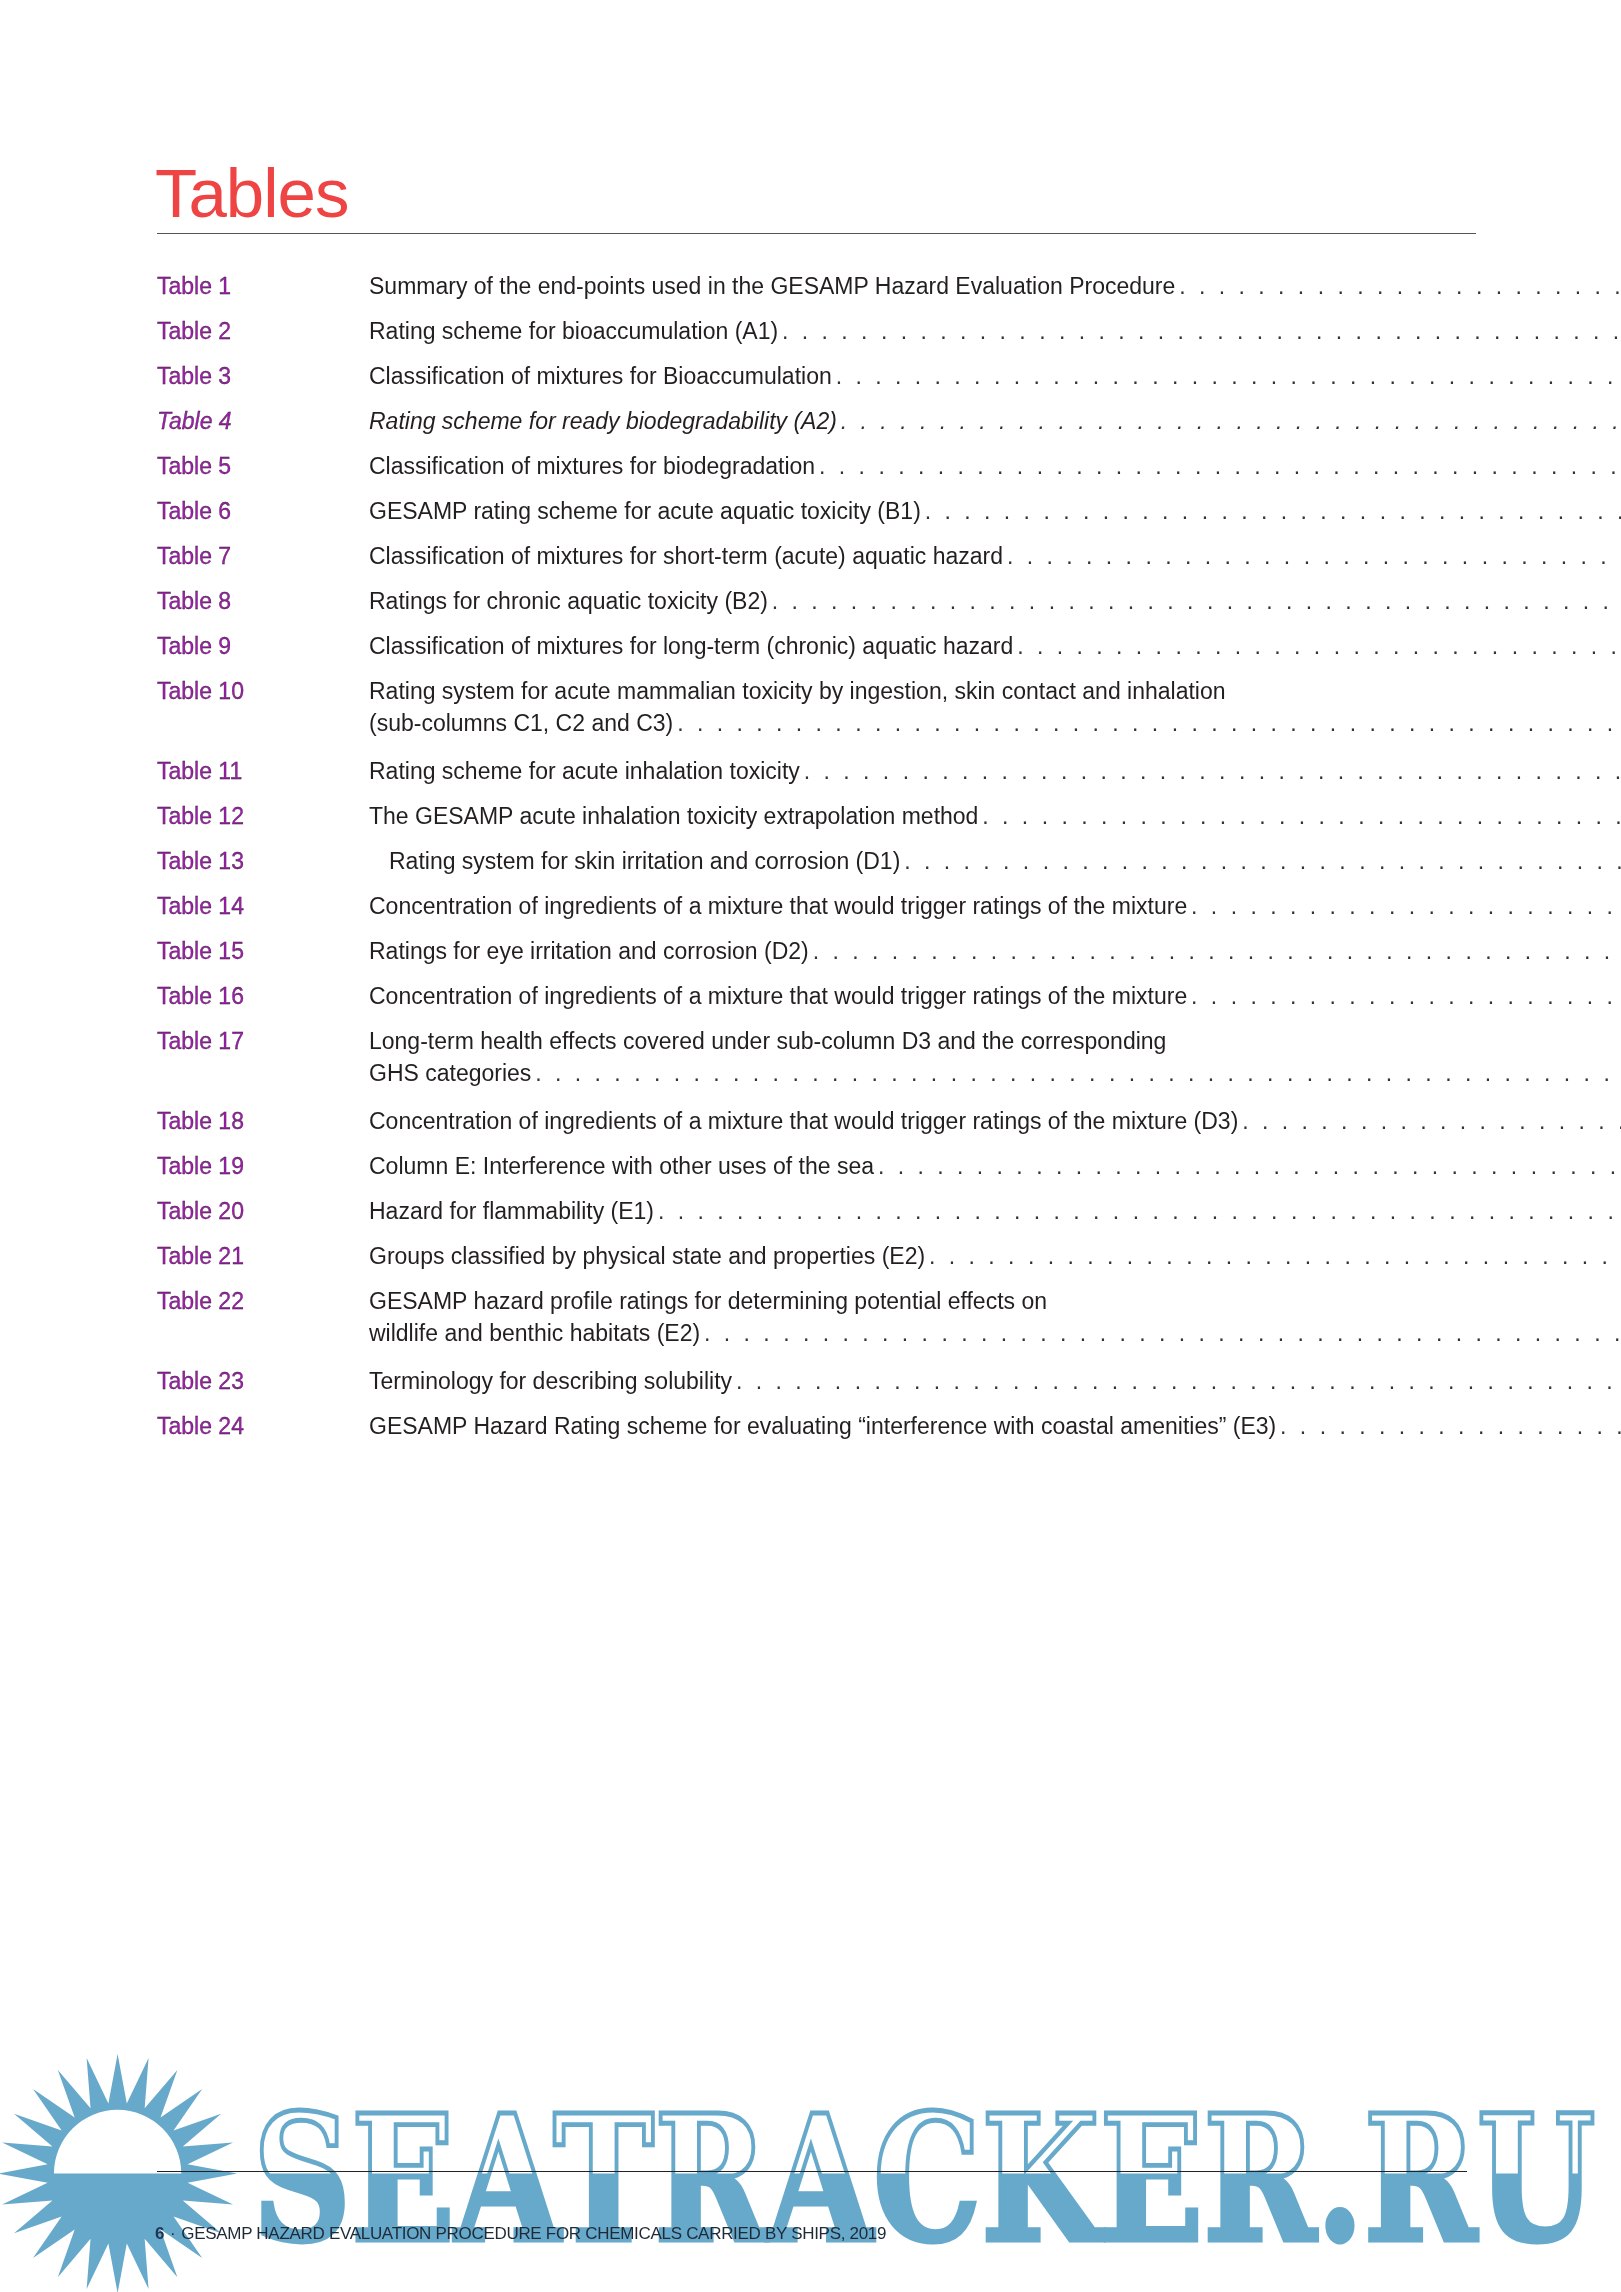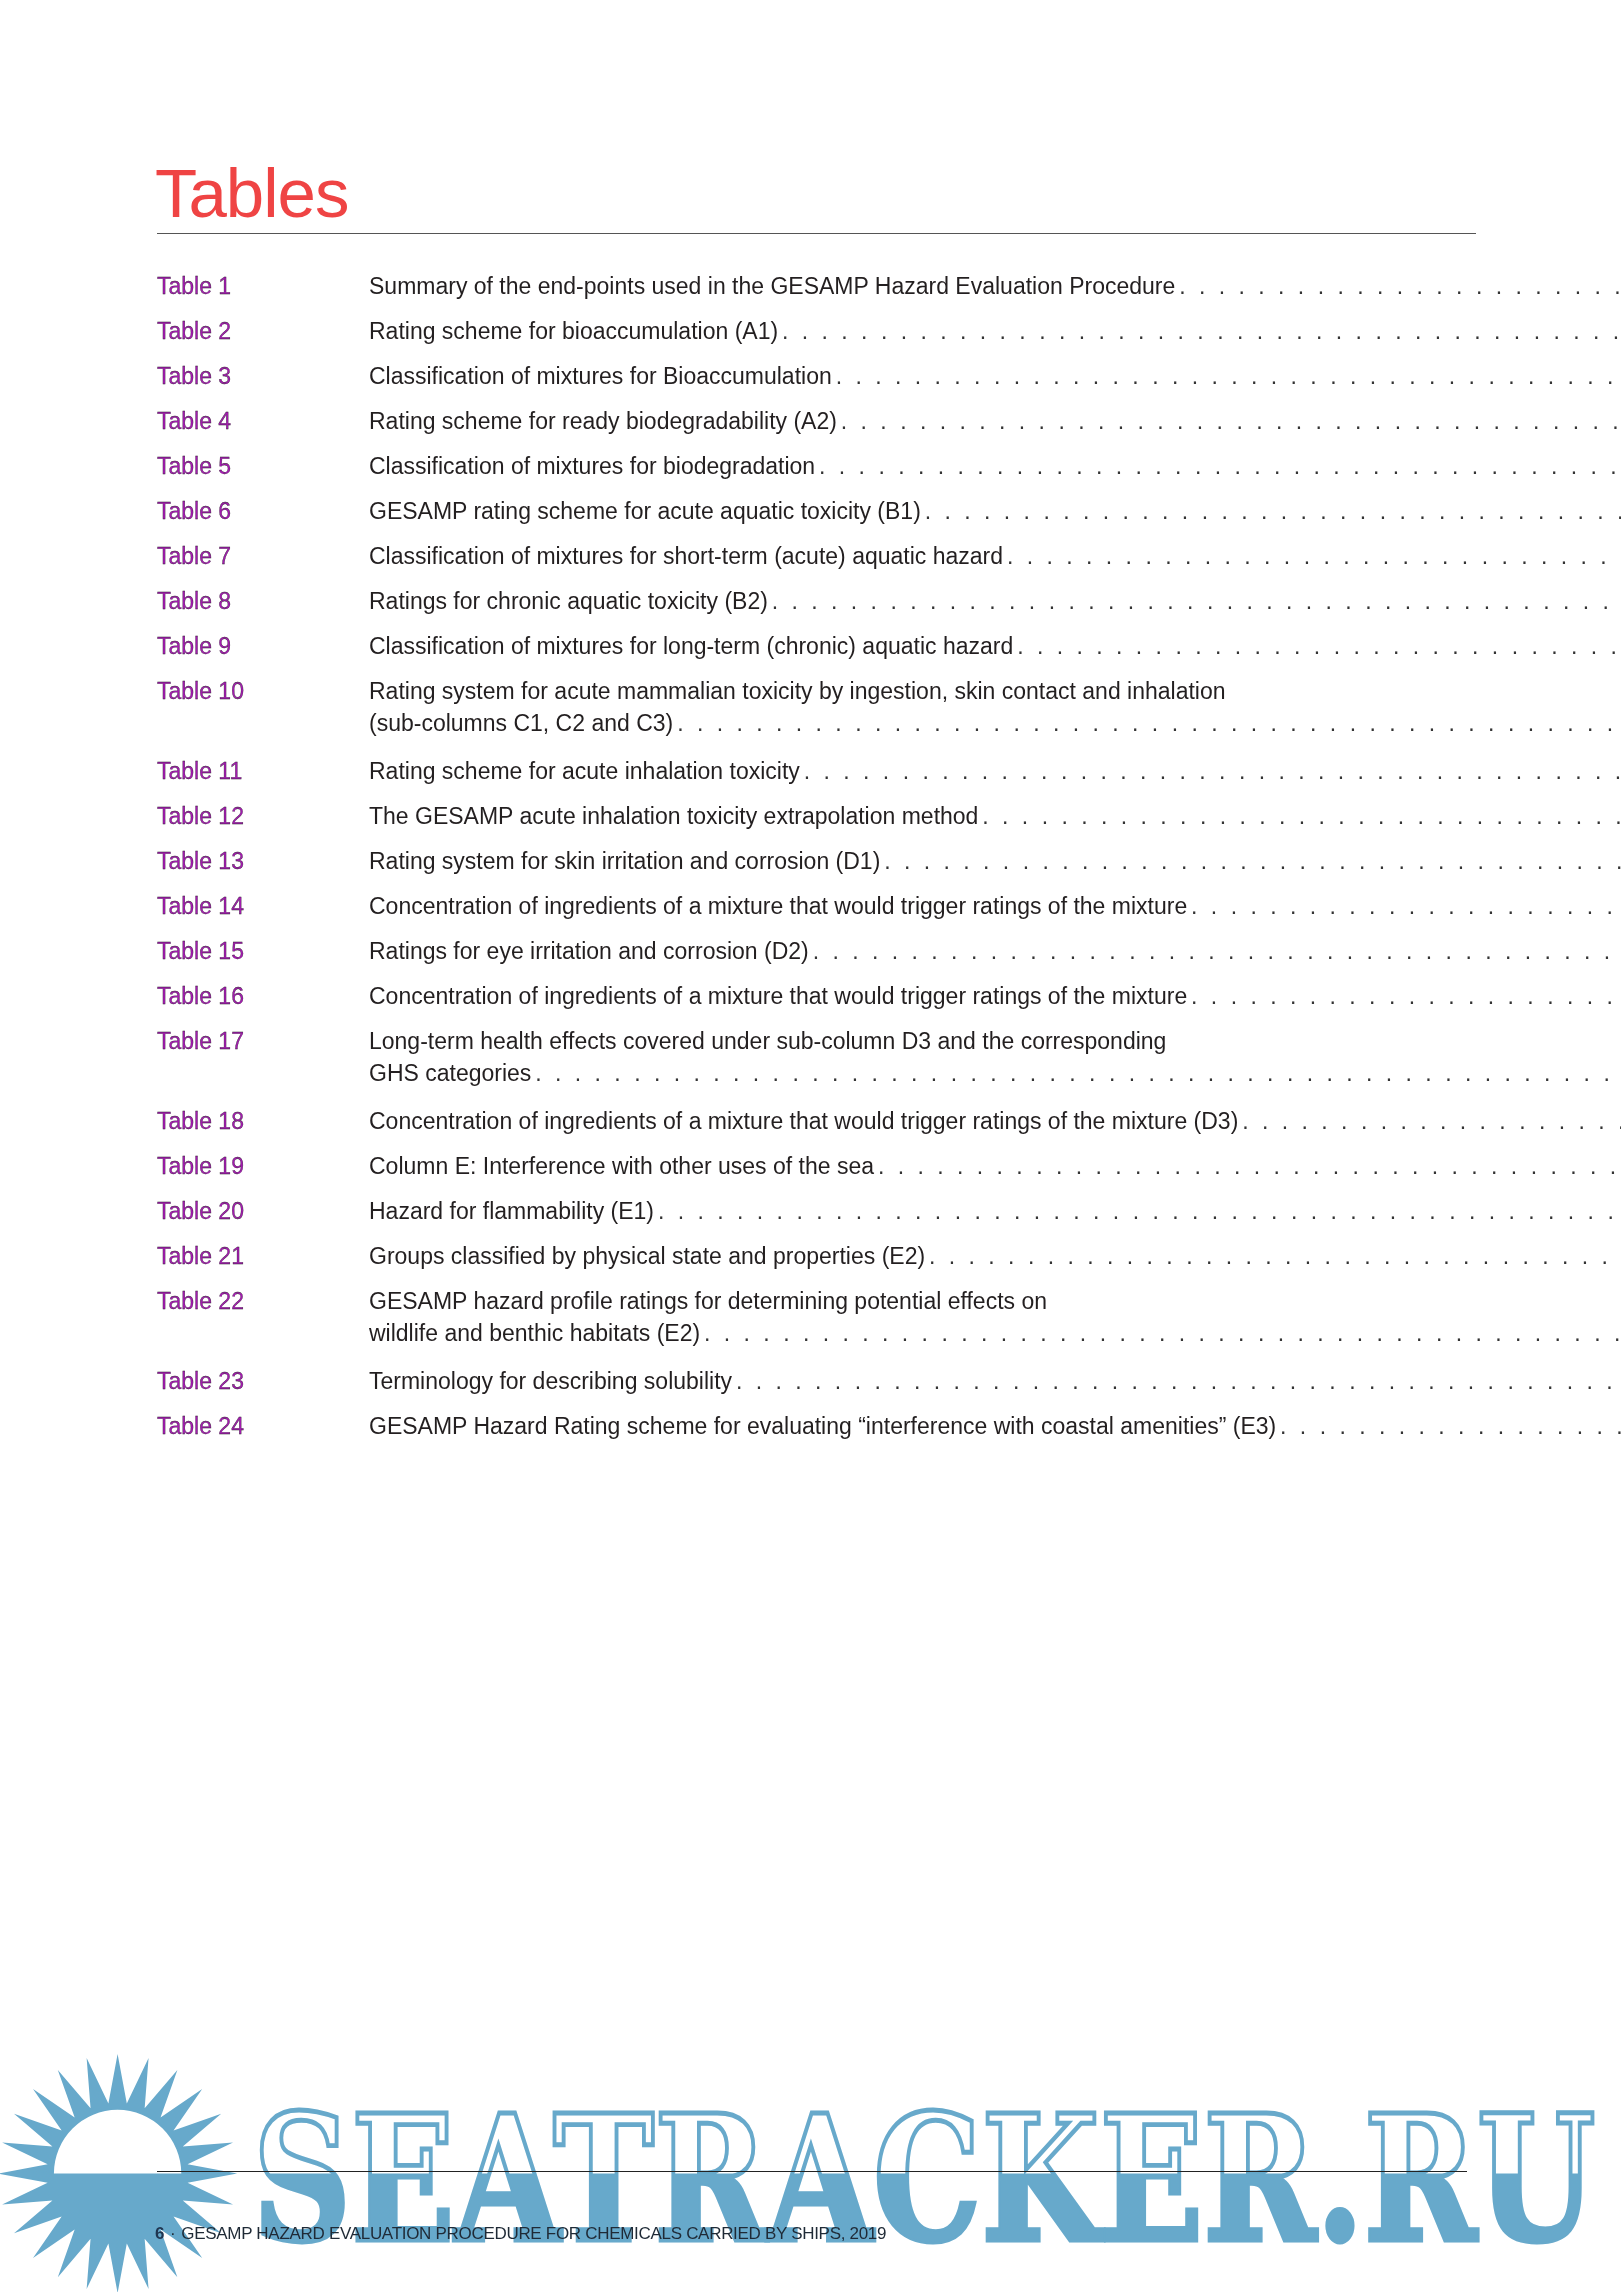--- a/index.html
+++ b/index.html
@@ -56,21 +56,21 @@
     </div>
     <div class="toc-row" style="height: 45px;">
       <div class="toc-label">Table 3</div>
       <div class="toc-body">
         <div class="toc-final">
           <span class="toc-text">Classification of mixtures for Bioaccumulation</span>
           <span class="toc-dots"></span>
         </div>
       </div>
     </div>
-    <div class="toc-row" style="height: 45px;">
+    <div class="toc-row" style="height: 45px; font-style: italic;">
       <div class="toc-label">Table 4</div>
       <div class="toc-body">
         <div class="toc-final">
           <span class="toc-text">Rating scheme for ready biodegradability (A2)</span>
           <span class="toc-dots"></span>
         </div>
       </div>
     </div>
     <div class="toc-row" style="height: 45px;">
       <div class="toc-label">Table 5</div>
@@ -138,21 +138,21 @@
     </div>
     <div class="toc-row" style="height: 45px;">
       <div class="toc-label">Table 12</div>
       <div class="toc-body">
         <div class="toc-final">
           <span class="toc-text">The GESAMP acute inhalation toxicity extrapolation method</span>
           <span class="toc-dots"></span>
         </div>
       </div>
     </div>
-    <div class="toc-row" style="height: 45px;">
+    <div class="toc-row" style="height: 45px; gap: 20px;">
       <div class="toc-label">Table 13</div>
       <div class="toc-body">
         <div class="toc-final">
           <span class="toc-text">Rating system for skin irritation and corrosion (D1)</span>
           <span class="toc-dots"></span>
         </div>
       </div>
     </div>
     <div class="toc-row" style="height: 45px;">
       <div class="toc-label">Table 14</div>

